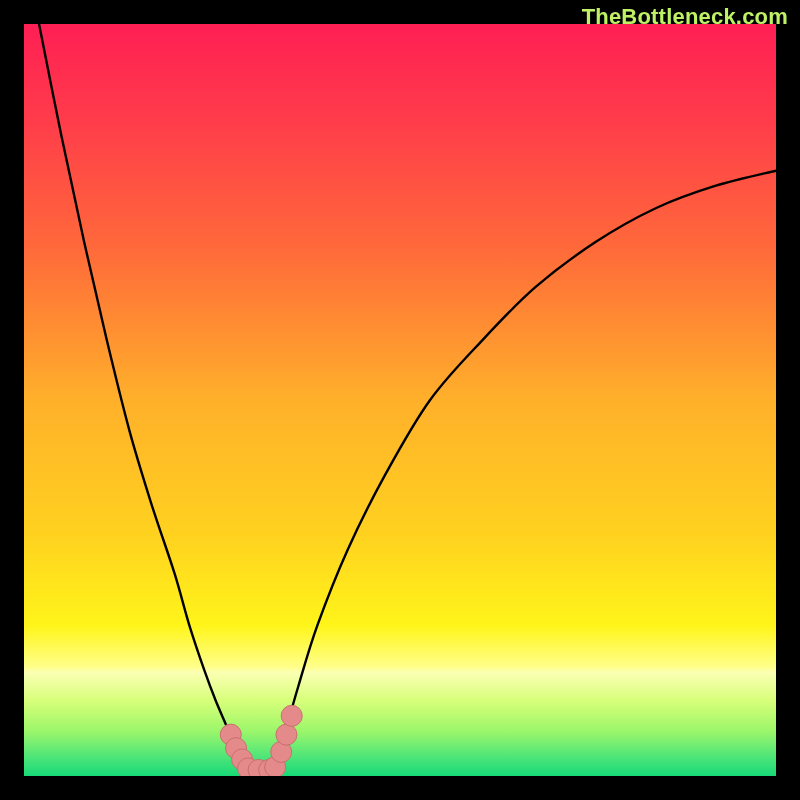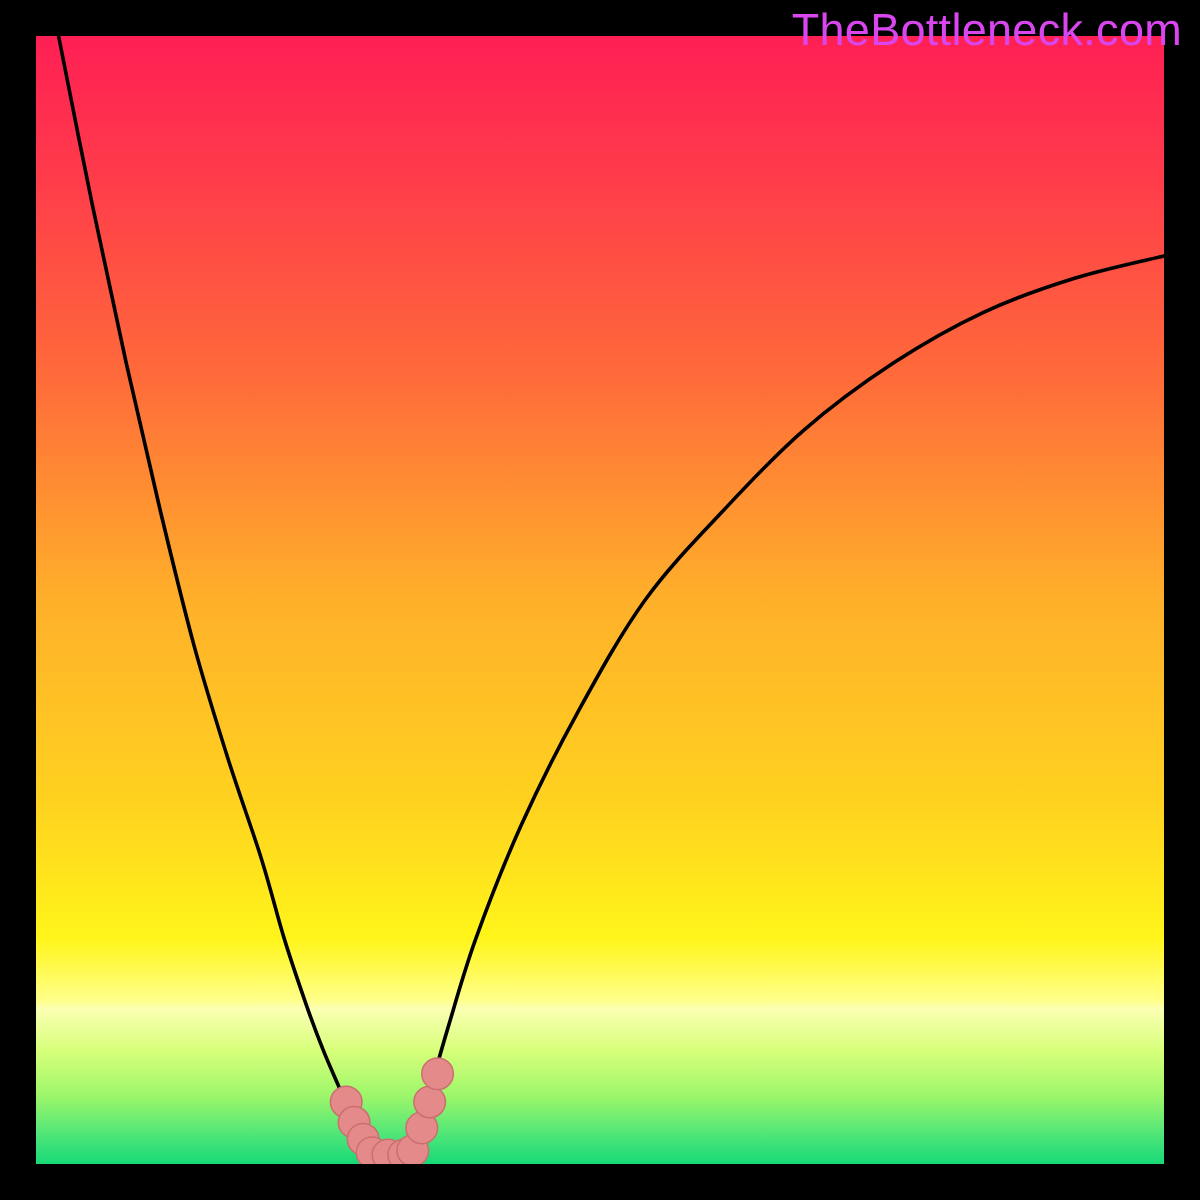--- a/index.html
+++ b/index.html
@@ -30,23 +30,23 @@
   }
   .curve-svg {
     position: absolute;
     inset: 0;
   }
   .watermark {
     position: absolute;
     top: 4px;
     right: 12px;
     font-family: Arial, Helvetica, sans-serif;
-    font-size: 30px;
-    font-weight: 400;
-    color: #d946ef;
+    font-size: 22px;
+    font-weight: 700;
+    color: #bef264;
     letter-spacing: 0.2px;
     user-select: none;
   }
 </style>
 </head>
 <body>
 
 <div class="stage">
 
   <div class="plot-area">

